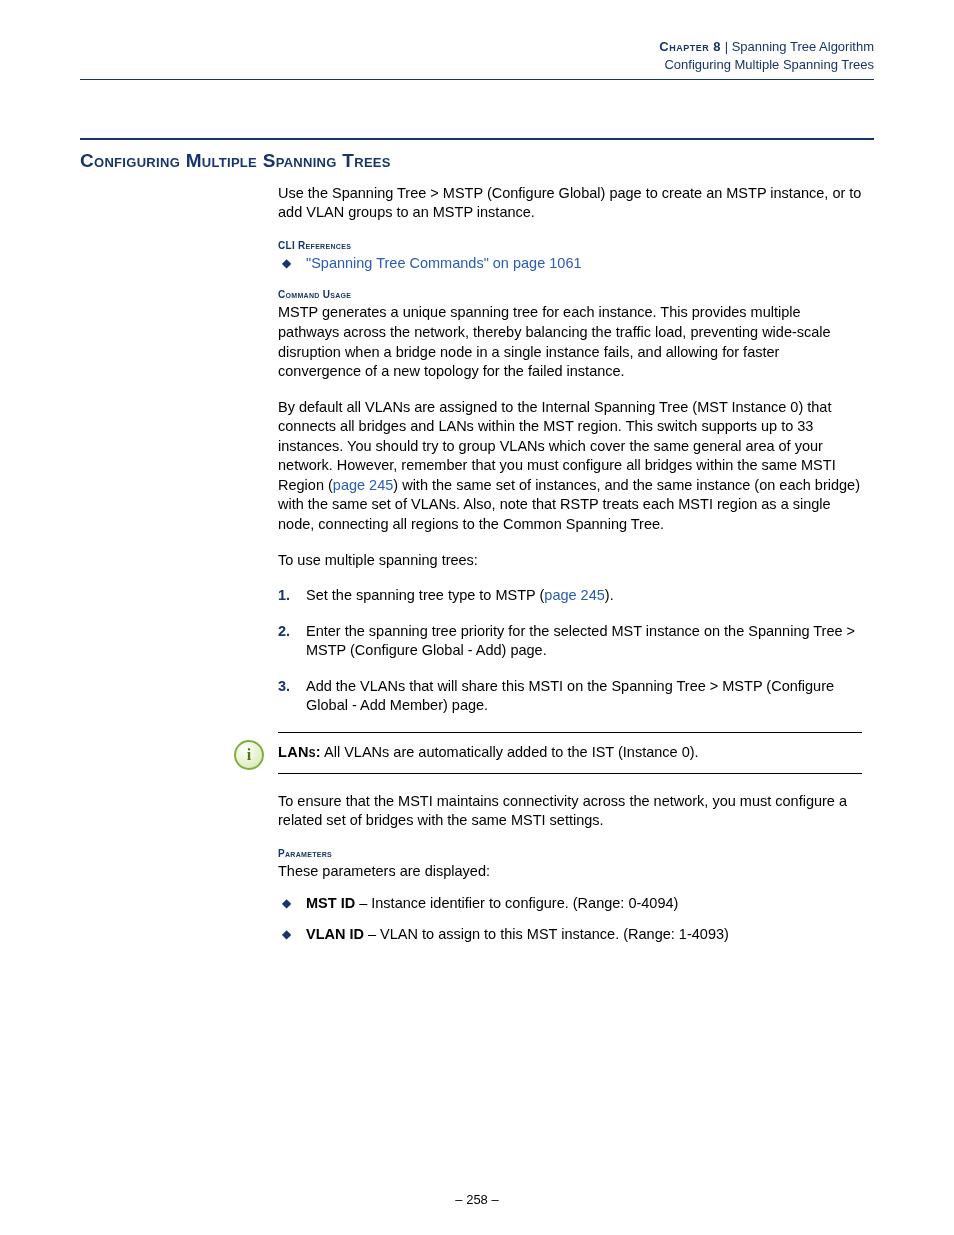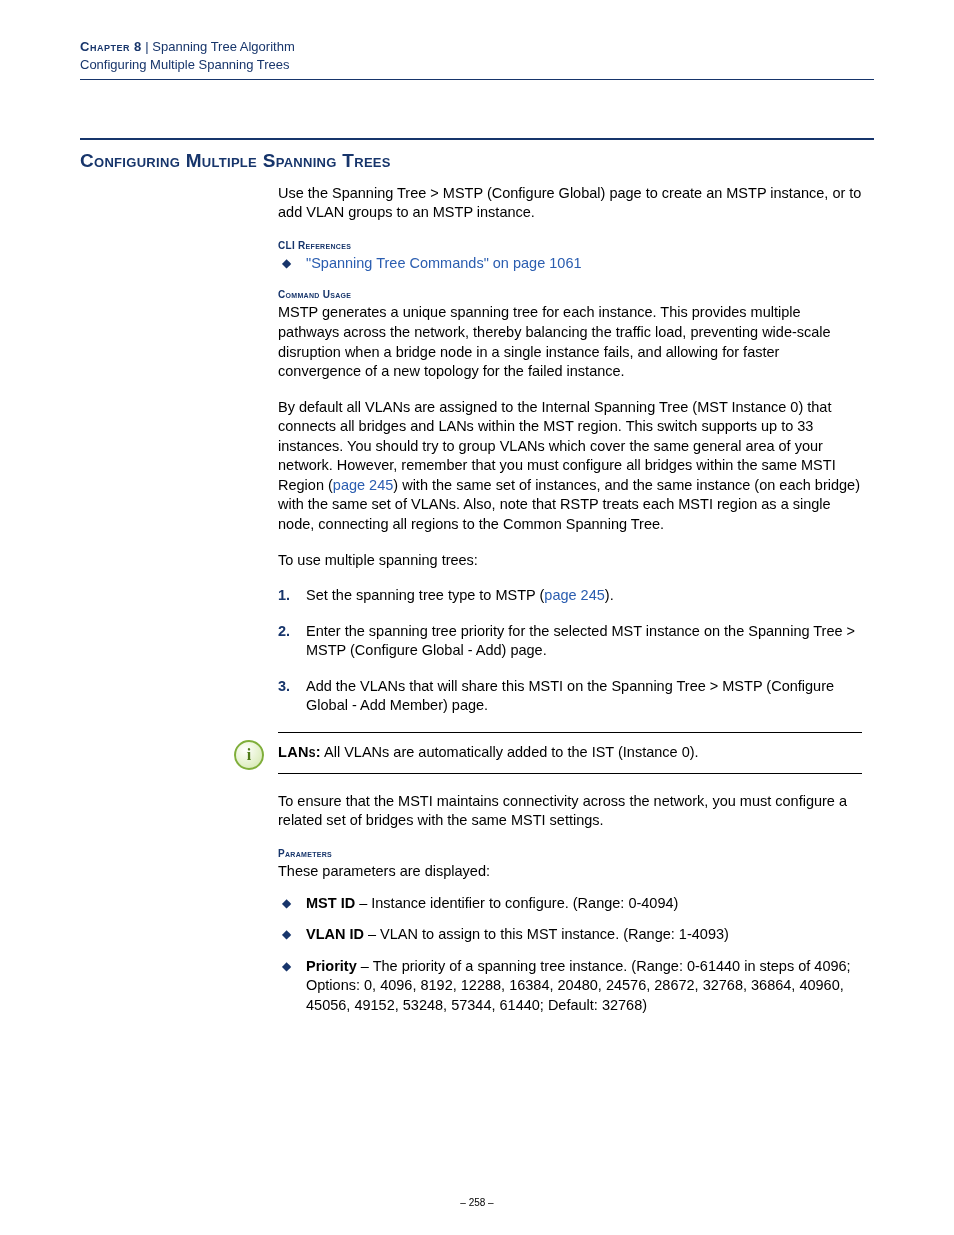--- a/index.html
+++ b/index.html
@@ -15,20 +15,21 @@
     width: 954px;
     height: 1235px;
     position: relative;
     box-sizing: border-box;
     padding: 38px 80px 0 80px;
   }
   .running-head {
     font-size: 13px;
     line-height: 1.35;
     margin-bottom: 4px;
+    text-align: right;
   }
   .rh-chapter { font-variant: small-caps; font-weight: bold; color: #17356b; letter-spacing: 0.5px; }
   .rh-sep { color: #17356b; }
   .rh-title { color: #17356b; }
   .rh-sub { color: #17356b; font-size: 13px; }
   .head-rule { border: 0; border-top: 1px solid #17356b; margin: 6px 0 0 0; }
   .thick-rule { border: 0; border-top: 2.5px solid #17356b; margin: 58px 0 8px 0; }
   .h1 {
     font-variant: small-caps;
     color: #17356b;
@@ -76,21 +77,21 @@
     font-family: Georgia, serif;
     text-align: center;
     line-height: 26px;
     font-size: 16px;
   }
   .footer {
     position: absolute;
     bottom: 26px;
     left: 0; right: 0;
     text-align: center;
-    font-size: 10px;
+    font-size: 13px;
     color: #000;
   }
   b { font-weight: bold; }
 </style>
 </head>
 <body>
 
 <div class="page">
 
   <div class="running-head">
@@ -142,19 +143,18 @@
     </div>
 
     <p class="para">To ensure that the MSTI maintains connectivity across the network, you must configure a related set of bridges with the same MSTI settings.</p>
 
     <div class="subhead">Parameters</div>
     <p class="para" style="margin:0 0 12px 0">These parameters are displayed:</p>
 
     <ul class="diamond-list">
       <li><b>MST ID</b><span> – Instance identifier to configure. (Range: 0-4094)</span></li>
       <li><b>VLAN ID</b><span> – VLAN to assign to this MST instance. (Range: 1-4093)</span></li>
-      <li><b>Priority</b><span> – The priority of a spanning tree instance. (Range: 0-61440 in steps of 4096; Options: 0, 4096, 8192, 12288, 16384, 20480, 24576, 28672, 32768, 36864, 40960, 45056, 49152, 53248, 57344, 61440; Default: 32768)</span></li>
     </ul>
 
   </div>
 
   <div class="footer">–  258  –</div>
 </div>
 
 </body></html>

